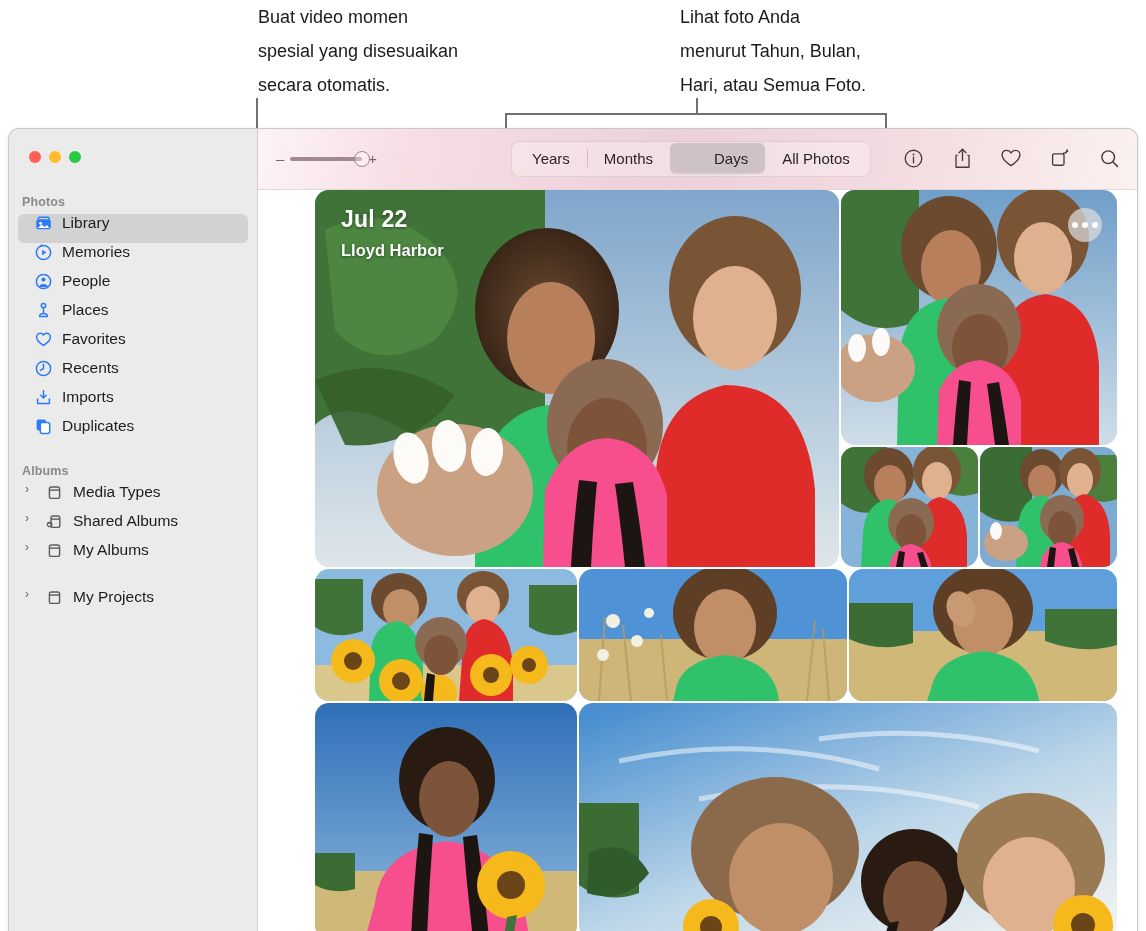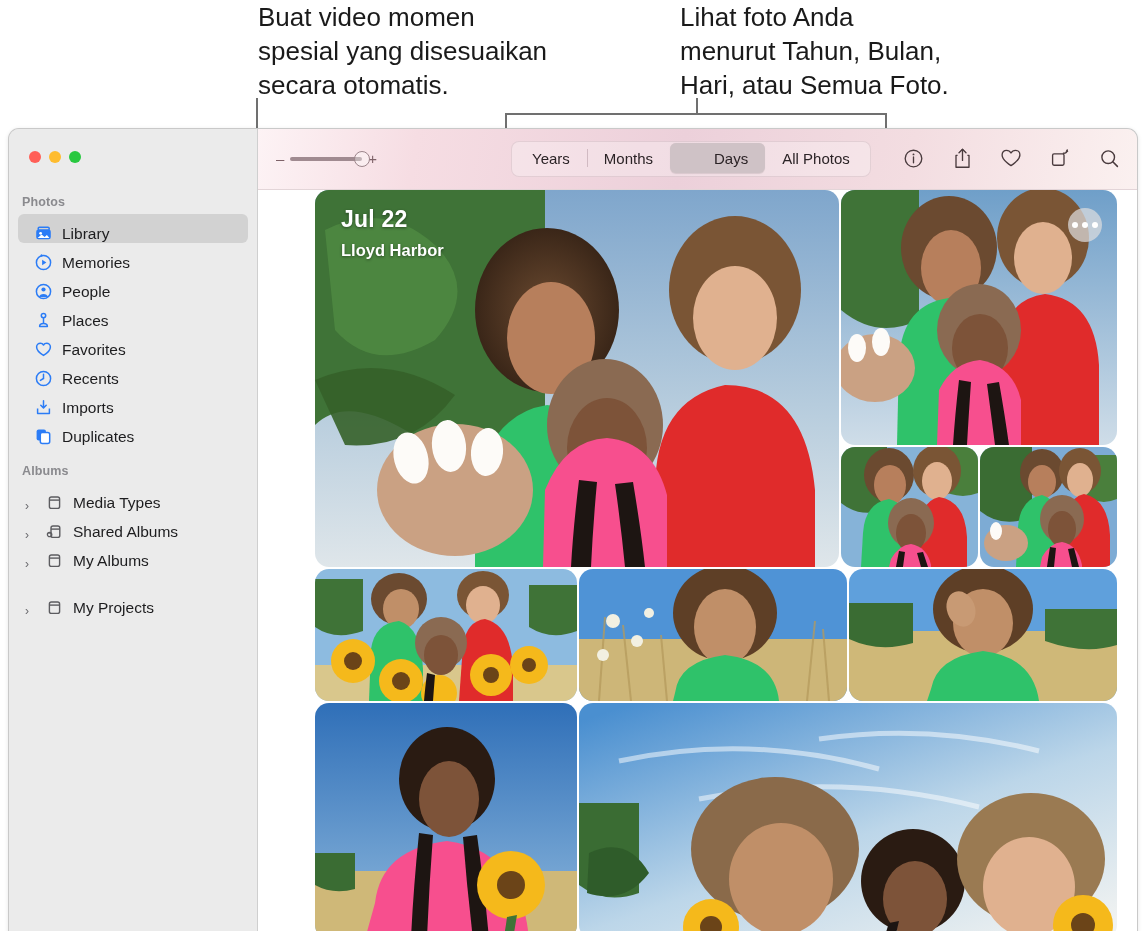--- a/index.html
+++ b/index.html
@@ -8,21 +8,21 @@
     background: #ffffff;
     font-family: "Liberation Sans", sans-serif;
     overflow: hidden;
   }
   #root { position: relative; width: 1146px; height: 931px; }
 
   
   .callout {
     position: absolute;
     font-family: "Liberation Sans", sans-serif;
-    font-size: 26px;
+    font-size: 18px;
     line-height: 34px;
     color: #1a1a1a;
     white-space: pre-line;
   }
   #callout-left  { left: 258px; top: 0px;  width: 340px; }
   #callout-right { left: 680px; top: 0px;  width: 330px; }
 
   .leader { position: absolute; background: #707070; }
 
   
@@ -52,21 +52,21 @@
   .light.green  { background: #28c840; }
 
   #sidebar-scroll { position: absolute; left: 0; top: 66px; width: 100%; }
   .section-title {
     font-size: 12.5px; font-weight: bold; color: #8a8a8e;
     padding: 0 0 5px 13px; letter-spacing: 0.1px;
   }
   .sb-gap { height: 18px; }
 
   .sb-item {
-    display: flex; align-items: flex-end;
+    display: flex; align-items: flex-start;
     height: 29px; margin: 0 9px; padding-left: 16px;
     border-radius: 6px; gap: 9px;
   }
   .sb-item.selected { background: #d2d2d2; }
   .sb-label { font-size: 15.5px; color: #1d1d1f; }
   .sb-ico { width: 19px; height: 19px; flex: 0 0 19px;
             display: flex; align-items: center; justify-content: center; }
   .sb-ico svg { display: block; }
 
   .sb-item.disc { padding-left: 0; }

